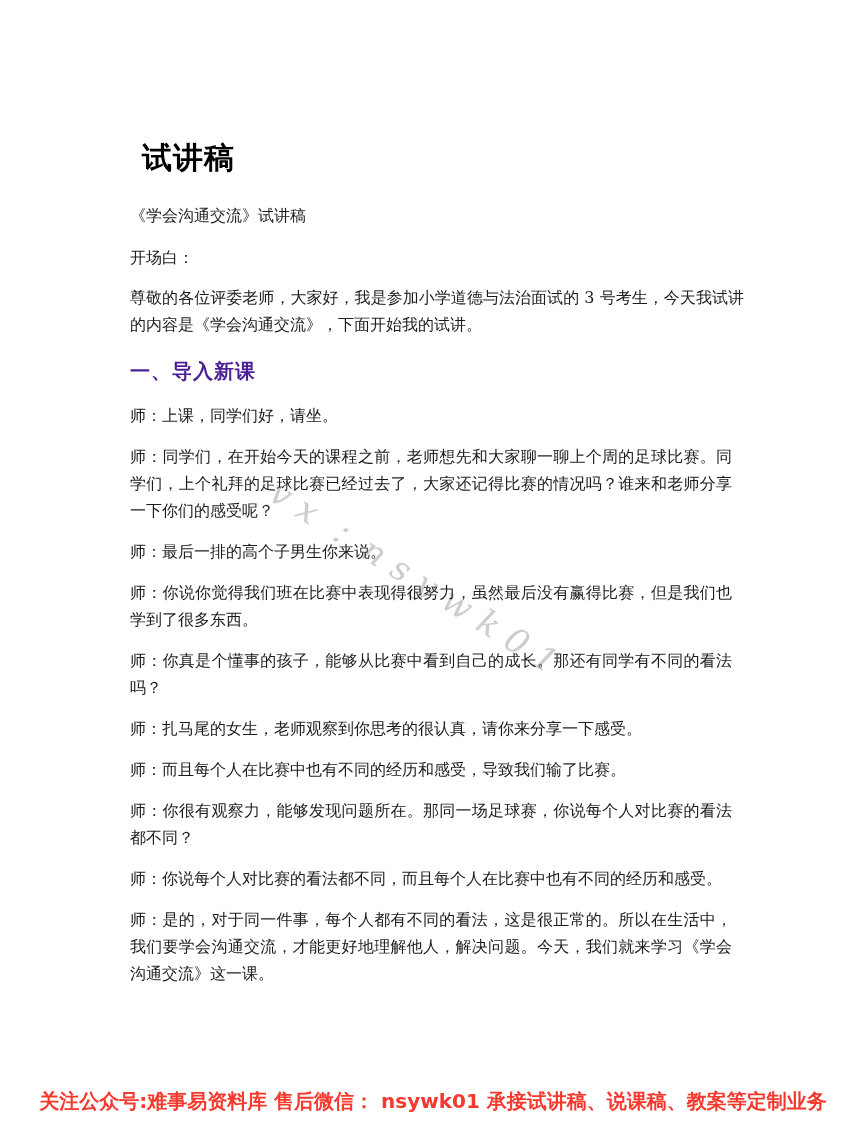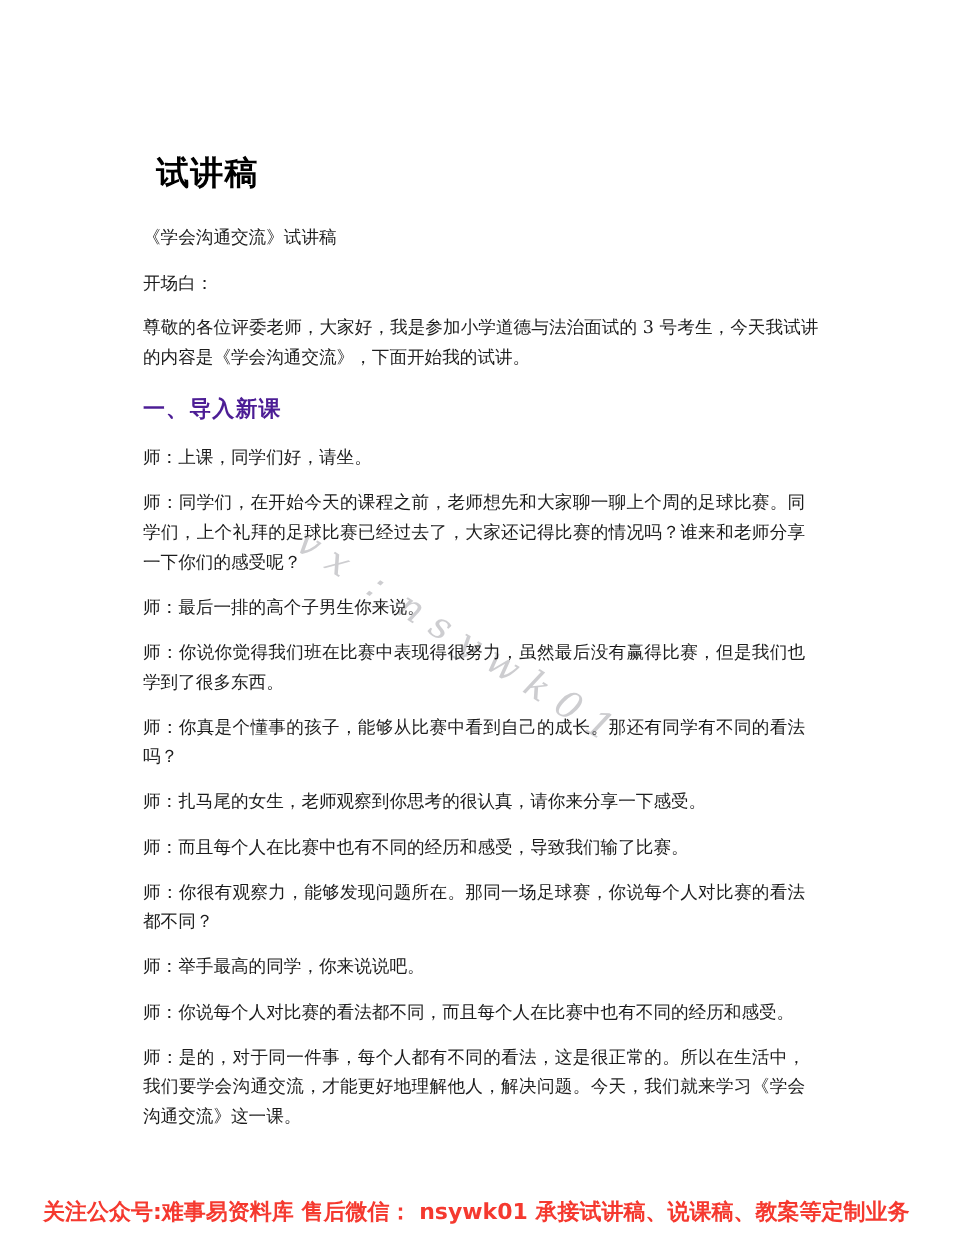--- a/index.html
+++ b/index.html
@@ -115,21 +115,20 @@
     <h2 class="section-heading">一、导入新课</h2>
 
     <p class="para">师：上课，同学们好，请坐。</p>
     <p class="para">师：同学们，在开始今天的课程之前，老师想先和大家聊一聊上个周的足球比赛。同学们，上个礼拜的足球比赛已经过去了，大家还记得比赛的情况吗？谁来和老师分享一下你们的感受呢？</p>
     <p class="para">师：最后一排的高个子男生你来说。</p>
     <p class="para">师：你说你觉得我们班在比赛中表现得很努力，虽然最后没有赢得比赛，但是我们也学到了很多东西。</p>
     <p class="para">师：你真是个懂事的孩子，能够从比赛中看到自己的成长。那还有同学有不同的看法吗？</p>
     <p class="para">师：扎马尾的女生，老师观察到你思考的很认真，请你来分享一下感受。</p>
     <p class="para">师：而且每个人在比赛中也有不同的经历和感受，导致我们输了比赛。</p>
     <p class="para">师：你很有观察力，能够发现问题所在。那同一场足球赛，你说每个人对比赛的看法都不同？</p>
-    <p class="para">师：举手最高的同学，你来说说吧。</p>
     <p class="para">师：你说每个人对比赛的看法都不同，而且每个人在比赛中也有不同的经历和感受。</p>
     <p class="para">师：是的，对于同一件事，每个人都有不同的看法，这是很正常的。所以在生活中，我们要学会沟通交流，才能更好地理解他人，解决问题。今天，我们就来学习《学会沟通交流》这一课。</p>
 
   </div>
 
   <div class="footer-banner">关注公众号:难事易资料库 售后微信： nsywk01  承接试讲稿、说课稿、教案等定制业务</div>
 
 </div>
 
 </body></html>

